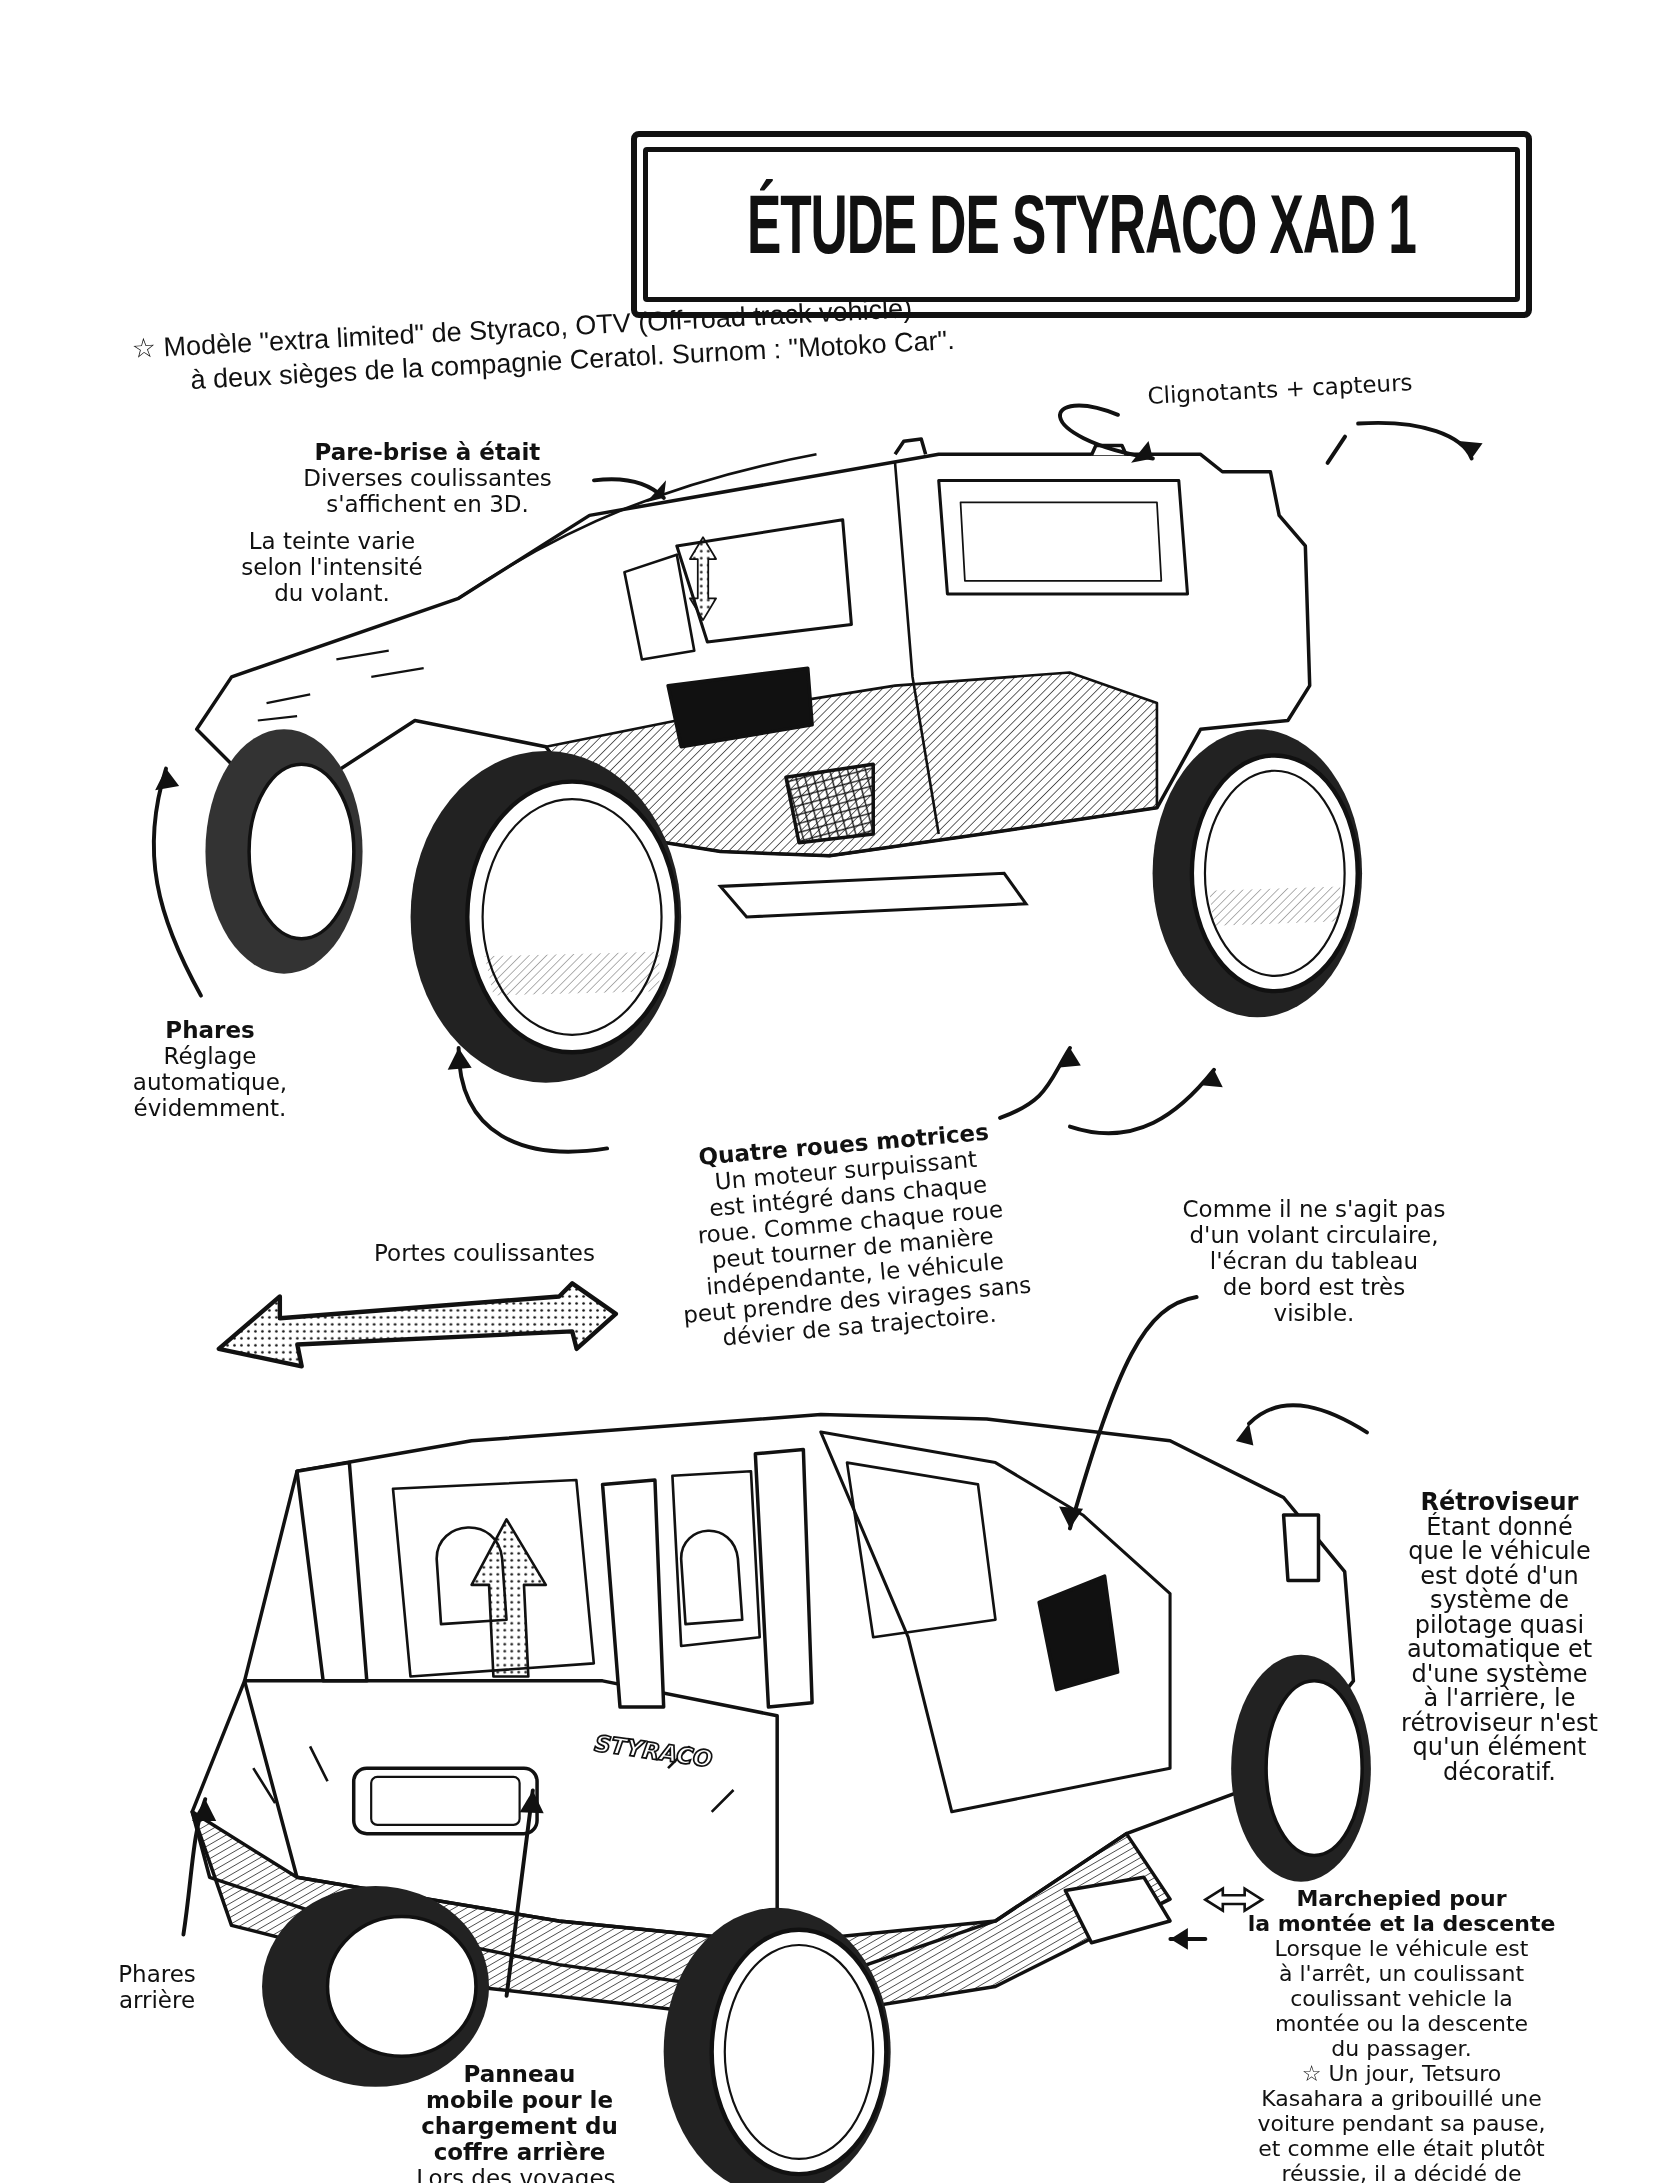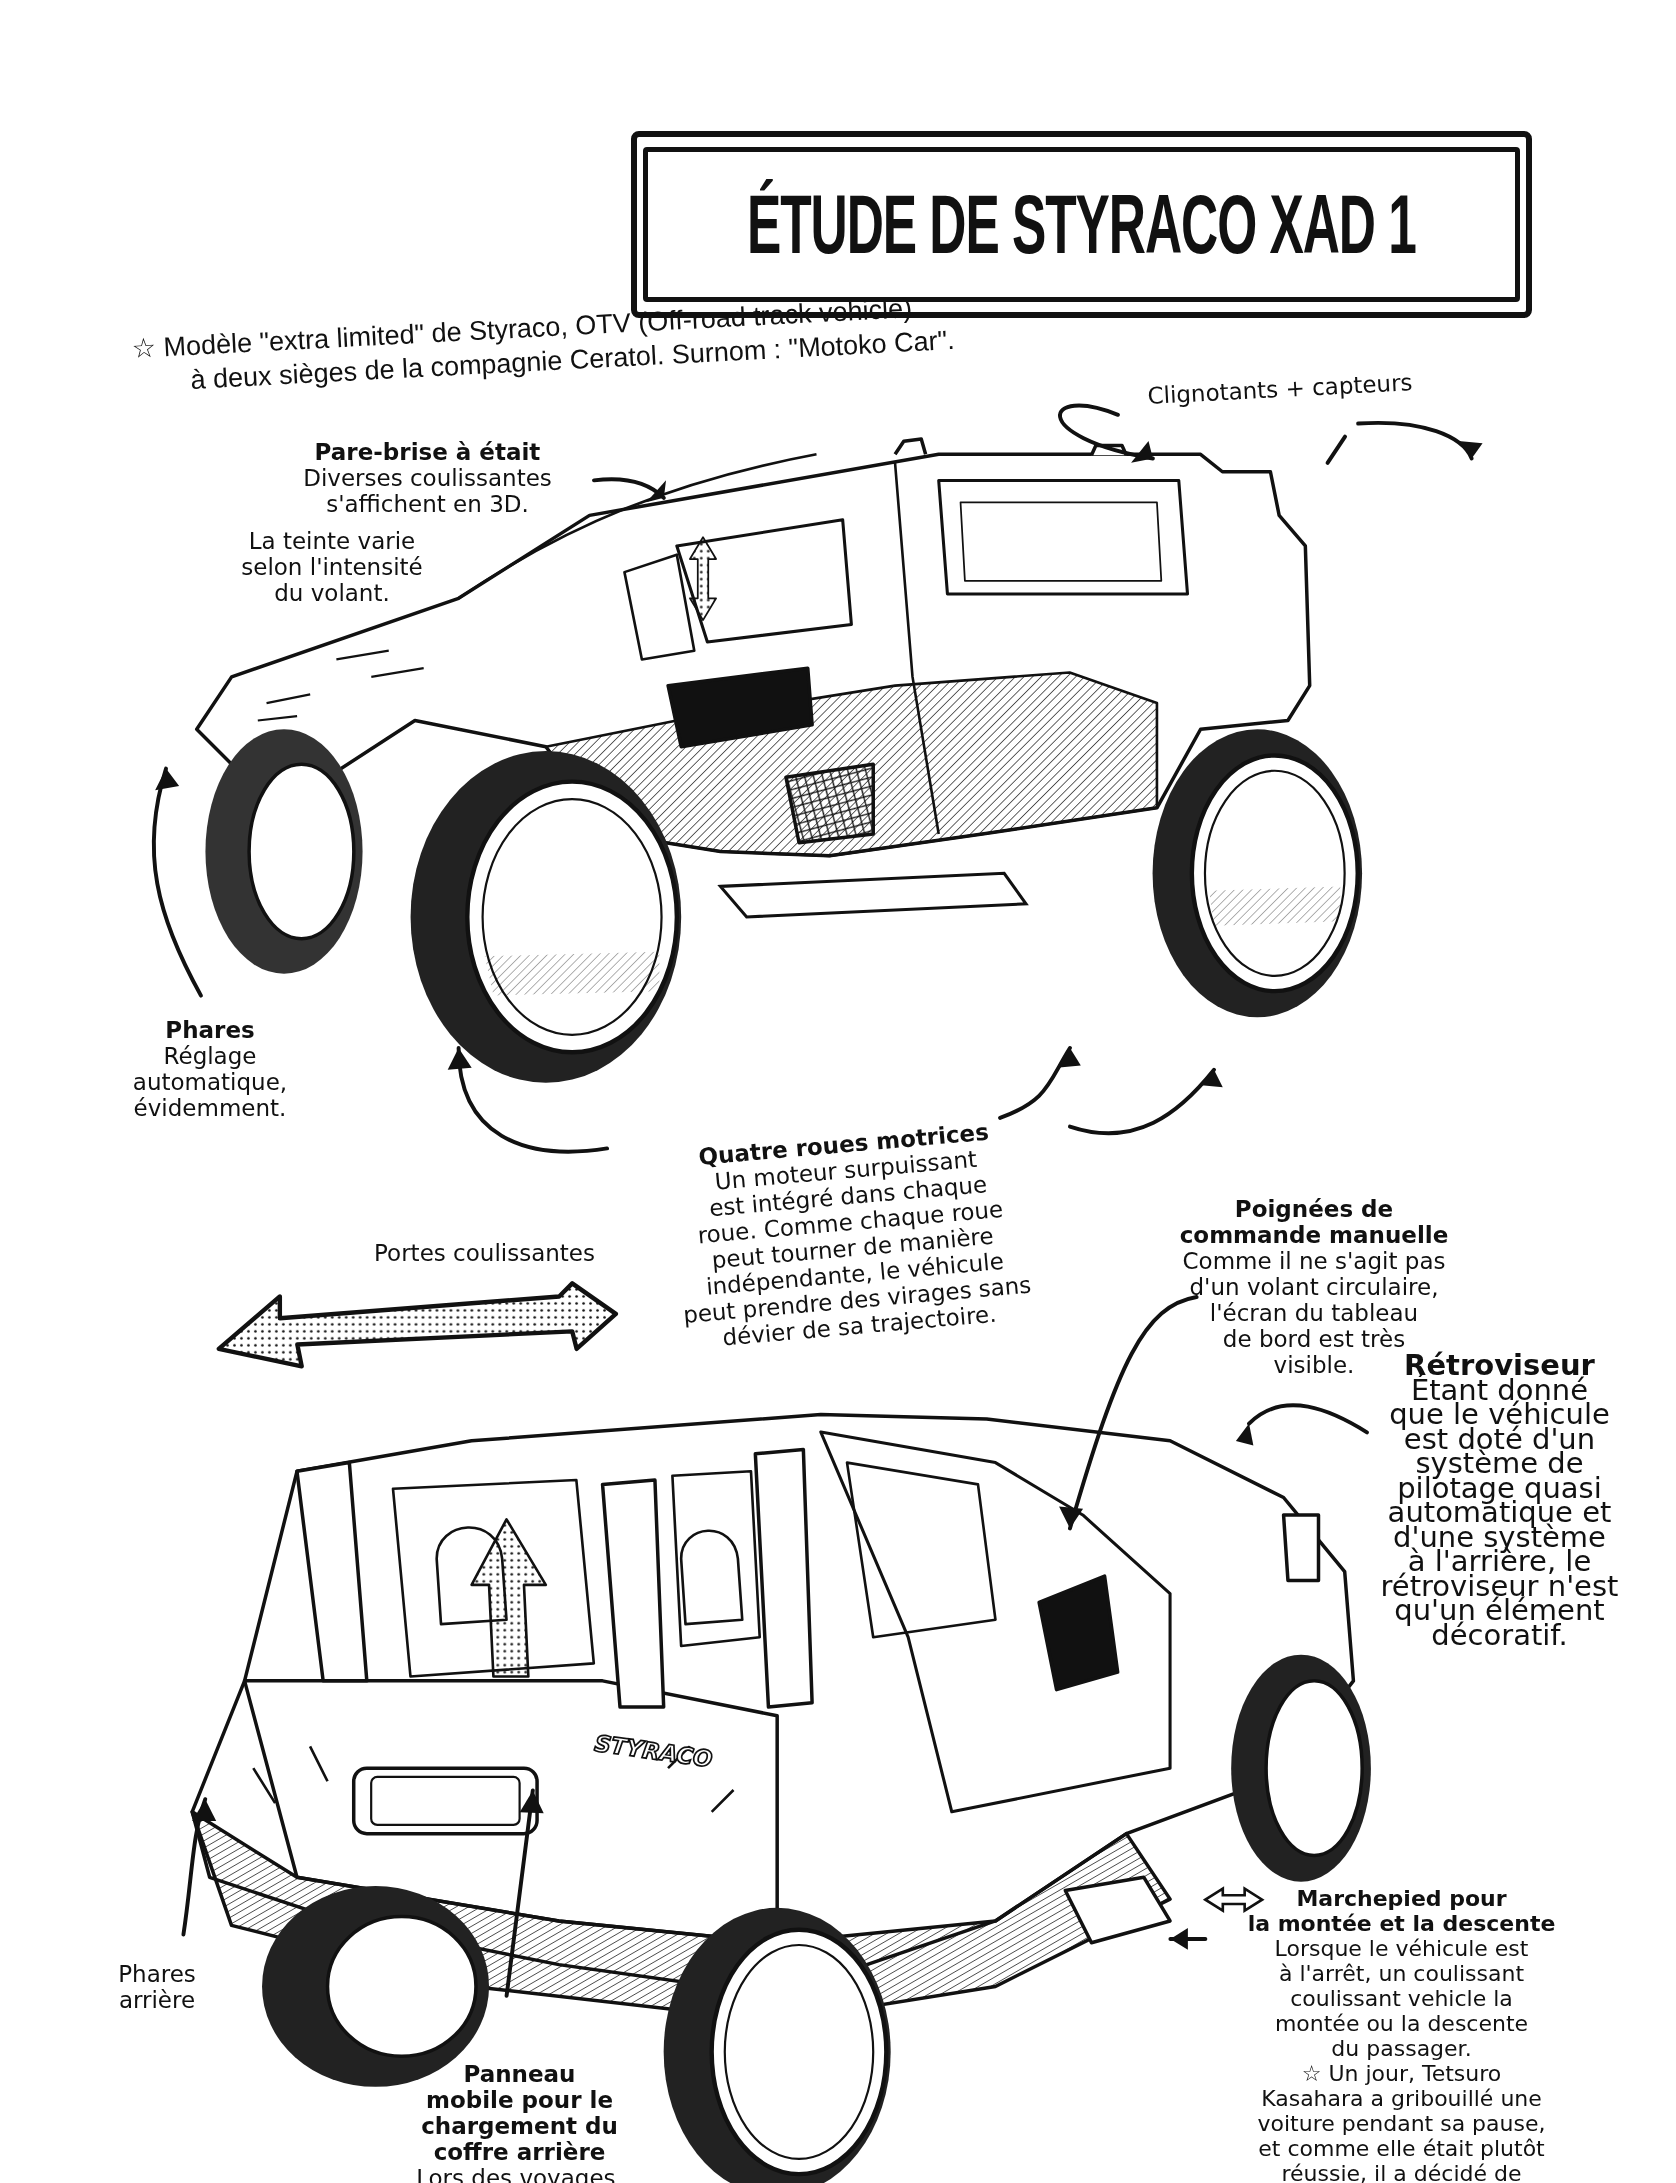--- a/index.html
+++ b/index.html
@@ -151,21 +151,20 @@
   <span class="ln">Un moteur surpuissant</span>
   <span class="ln">est intégré dans chaque</span>
   <span class="ln">roue. Comme chaque roue</span>
   <span class="ln">peut tourner de manière</span>
   <span class="ln">indépendante, le véhicule</span>
   <span class="ln">peut prendre des virages sans</span>
   <span class="ln">dévier de sa trajectoire.</span>
 </div>
 
 <div class="abs note" style="left:1161px; top:1196px; width:306px;">
-  <span class="hd">Poignées de commande manuelle</span>
   <span class="ln">Comme il ne s'agit pas</span>
   <span class="ln">d'un volant circulaire,</span>
   <span class="ln">l'écran du tableau</span>
   <span class="ln">de bord est très</span>
   <span class="ln">visible.</span>
 </div>
 
 <div class="abs note" style="left:349px; top:1240px; width:271px;">
   <span class="ln">Portes coulissantes</span>
 </div>
@@ -248,21 +247,21 @@
   <g fill="#111">
     <polygon points="2450,800 2425,750 2480,755"></polygon>
     <polygon points="2860,560 2870,610 2830,600"></polygon>
     <polygon points="470,1420 440,1470 495,1470"></polygon>
     <polygon points="1220,1400 1190,1450 1245,1452"></polygon>
     <polygon points="2680,1740 2720,1715 2720,1765"></polygon>
   </g>
   <path d="M2760 1650 L2800 1625 L2800 1640 L2850 1640 L2850 1625 L2890 1650 L2850 1675 L2850 1660 L2800 1660 L2800 1675 Z" fill="#fff" stroke="#111" stroke-width="6"></path>
 </svg>
 
-<div class="abs note" style="left:1375px; top:1353px; width:249px; font-size:29px; line-height:24.5px;">
+<div class="abs note" style="left:1375px; top:1490px; width:249px; font-size:24px; line-height:24.5px;">
   <span class="hd">Rétroviseur</span>
   <span class="ln">Étant donné</span>
   <span class="ln">que le véhicule</span>
   <span class="ln">est doté d'un</span>
   <span class="ln">système de</span>
   <span class="ln">pilotage quasi</span>
   <span class="ln">automatique et</span>
   <span class="ln">d'une système</span>
   <span class="ln">à l'arrière, le</span>
   <span class="ln">rétroviseur n'est</span>

